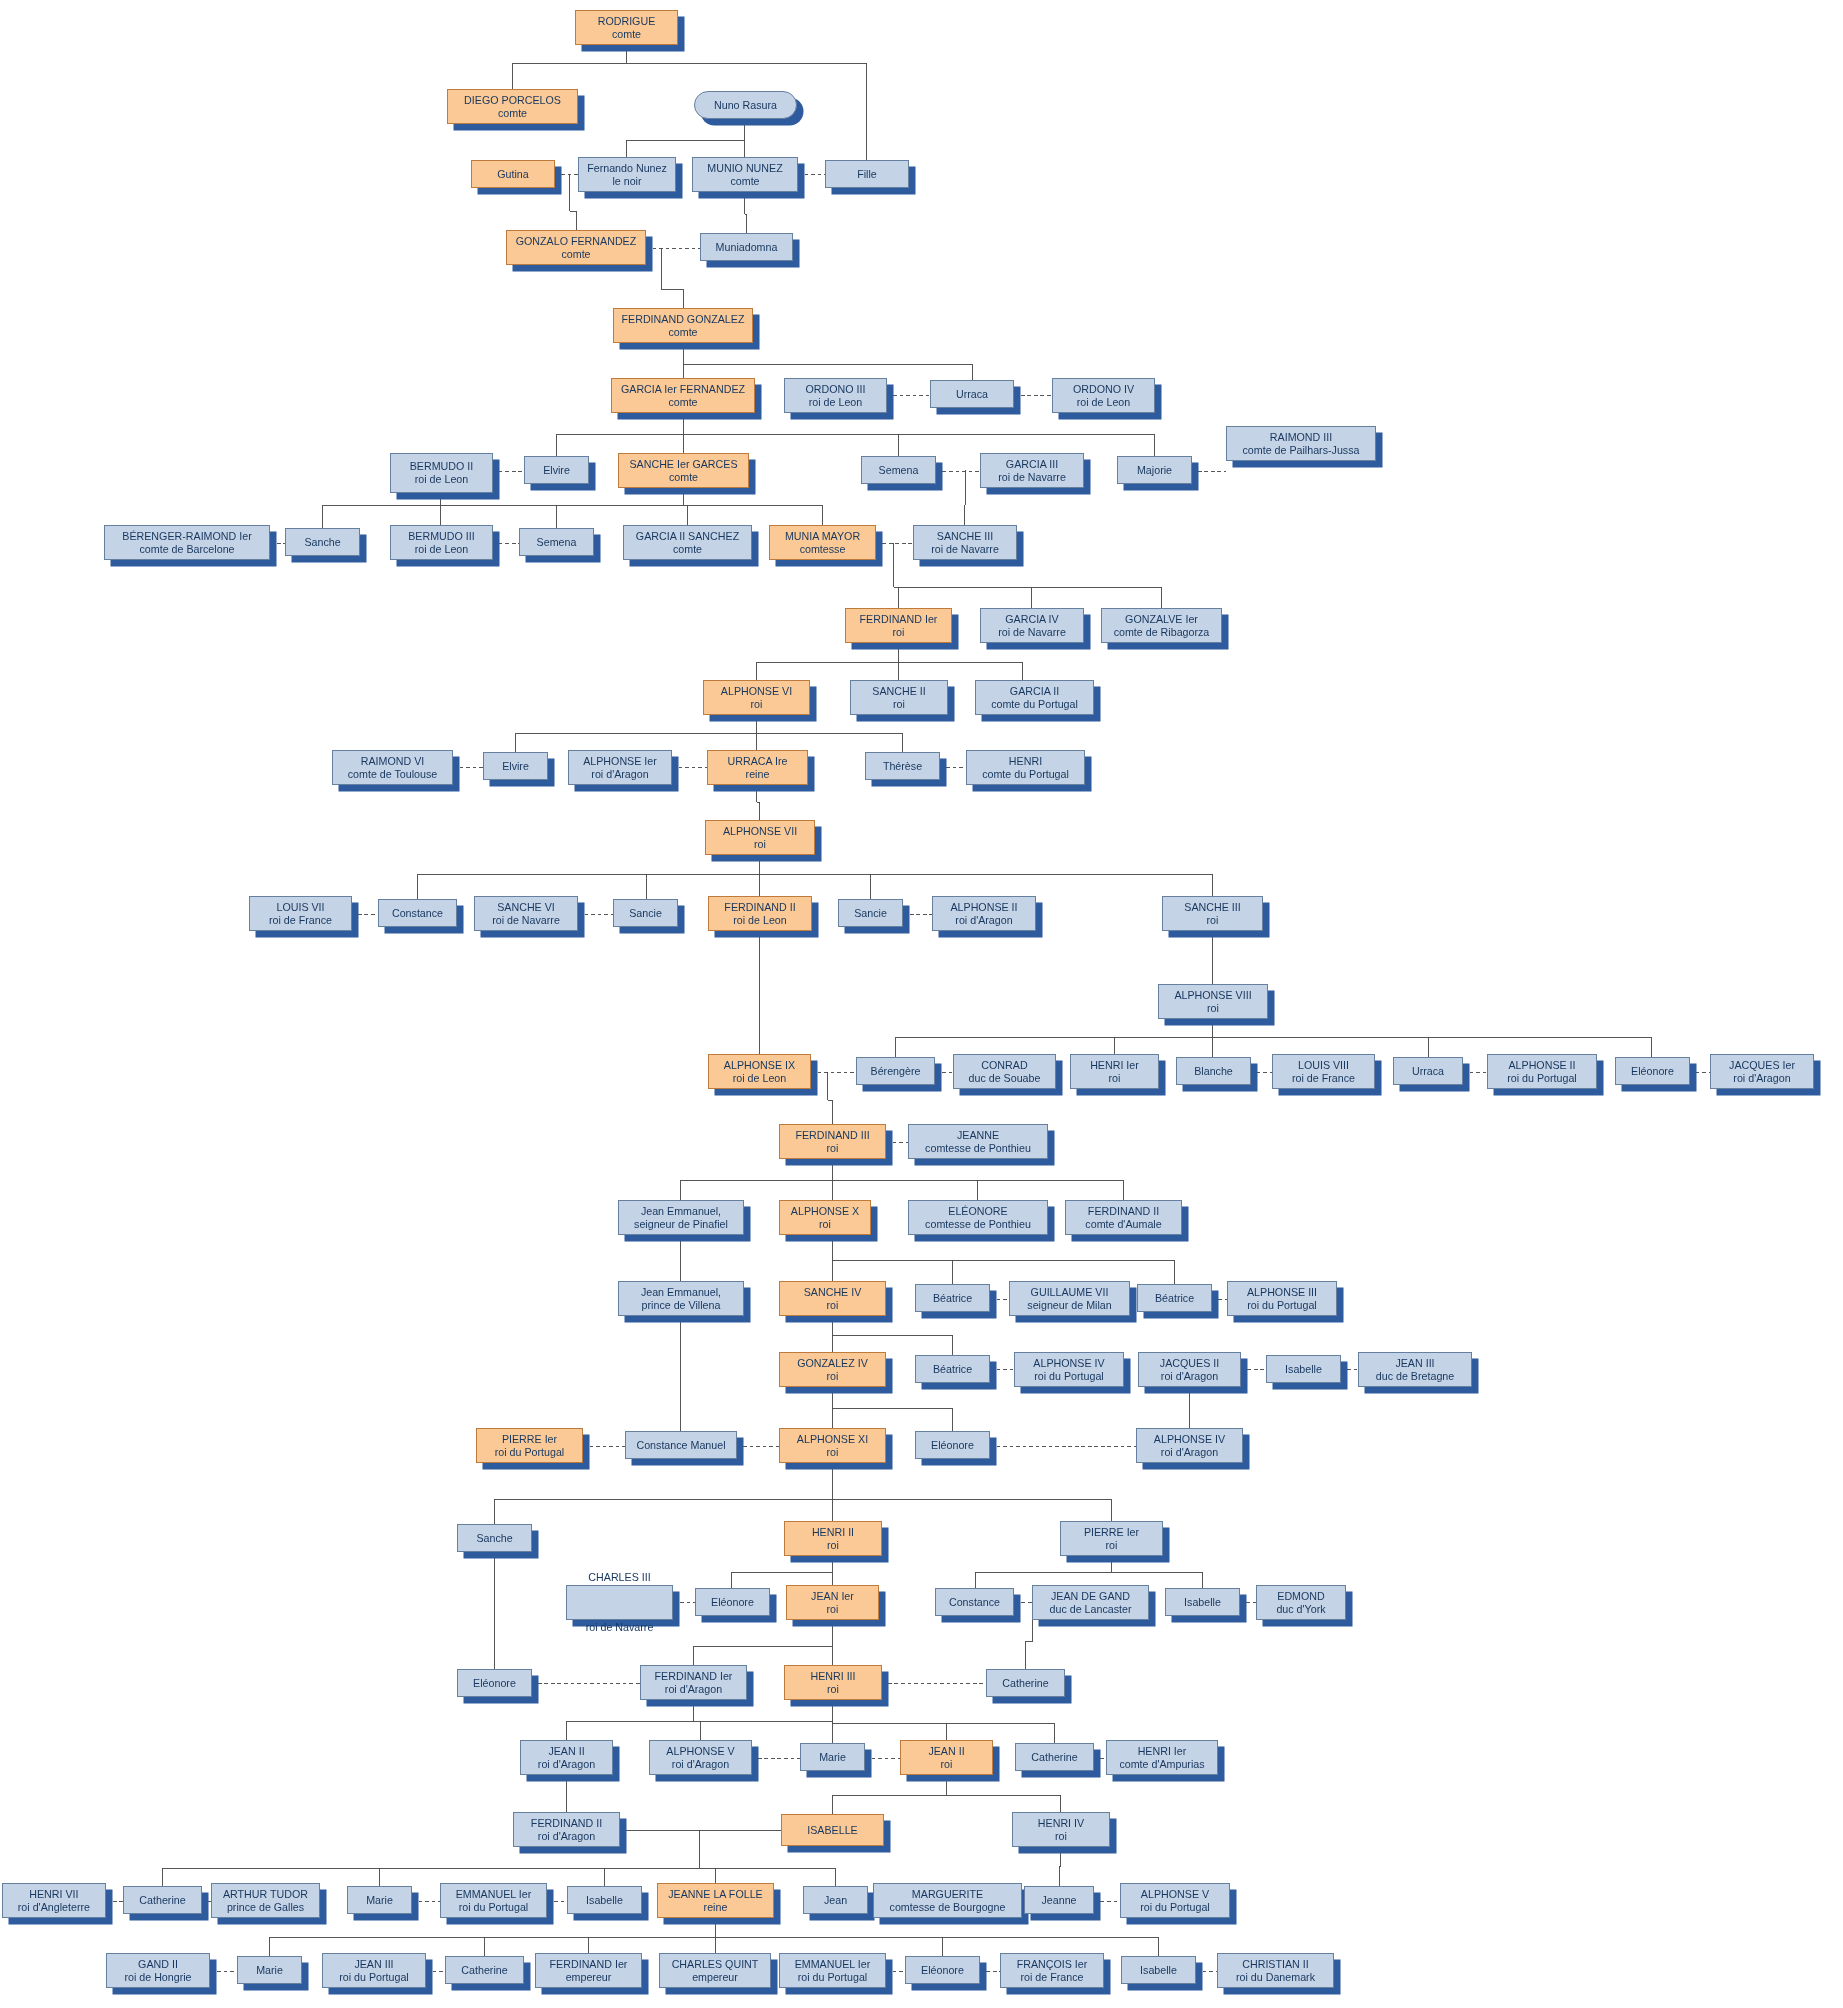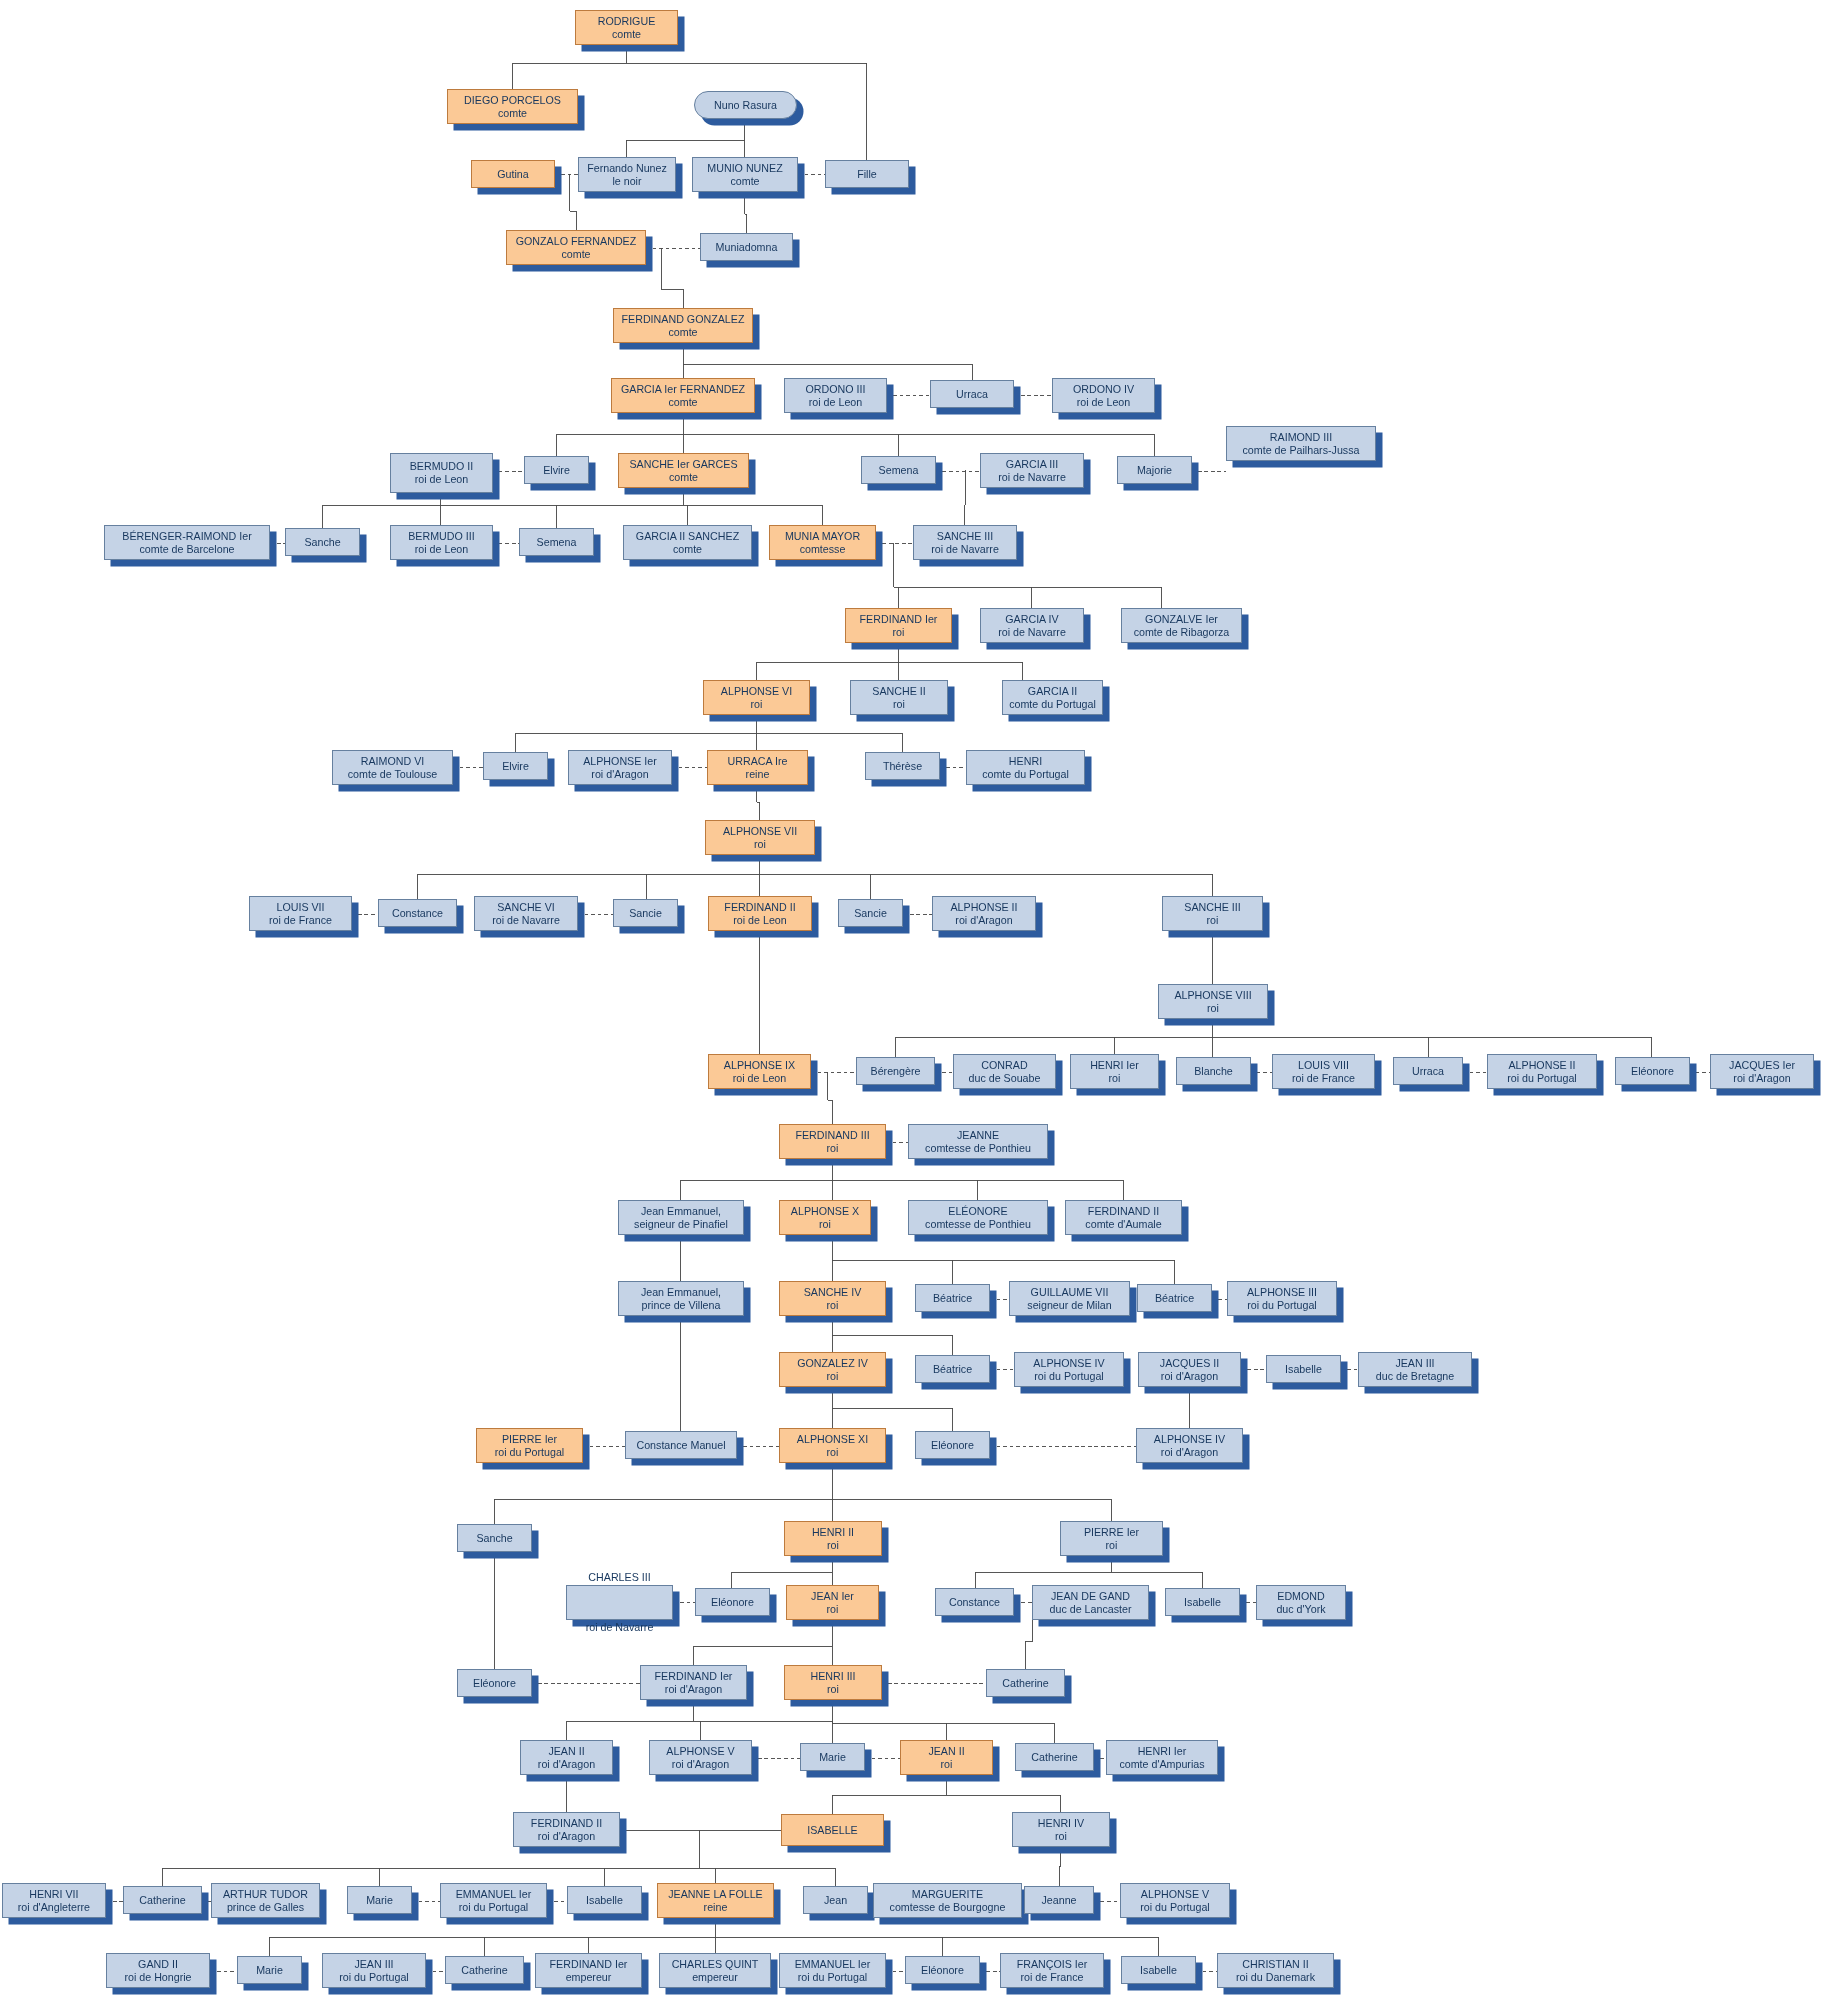--- a/index.html
+++ b/index.html
@@ -327,33 +327,33 @@
       <div class="ptitle">roi de Navarre</div>
     </div>
     <div class="node main" style="left: 845px; top: 608px; width: 107px; height: 35px;">
       <div class="pname">FERDINAND Ier</div>
       <div class="ptitle">roi</div>
     </div>
     <div class="node other" style="left: 980px; top: 608px; width: 104px; height: 35px;">
       <div class="pname">GARCIA IV</div>
       <div class="ptitle">roi de Navarre</div>
     </div>
-    <div class="node other" style="left: 1101px; top: 608px; width: 121px; height: 35px; margin-left: 20px;">
+    <div class="node other" style="left: 1101px; top: 608px; width: 121px; height: 35px;">
       <div class="pname">GONZALVE Ier</div>
       <div class="ptitle">comte de Ribagorza</div>
     </div>
     <div class="node main" style="left: 703px; top: 680px; width: 107px; height: 35px;">
       <div class="pname">ALPHONSE VI</div>
       <div class="ptitle">roi</div>
     </div>
     <div class="node other" style="left: 850px; top: 680px; width: 98px; height: 35px;">
       <div class="pname">SANCHE II</div>
       <div class="ptitle">roi</div>
     </div>
-    <div class="node other" style="left: 1002px; top: 680px; width: 101px; height: 35px;">
+    <div class="node other" style="left: 975px; top: 680px; width: 119px; height: 35px;">
       <div class="pname">GARCIA II</div>
       <div class="ptitle">comte du Portugal</div>
     </div>
     <div class="node other" style="left: 332px; top: 750px; width: 121px; height: 35px;">
       <div class="pname">RAIMOND VI</div>
       <div class="ptitle">comte de Toulouse</div>
     </div>
     <div class="node other" style="left: 483px; top: 752px; width: 65px; height: 28px;">
       <div class="pname">Elvire</div>
     </div>

